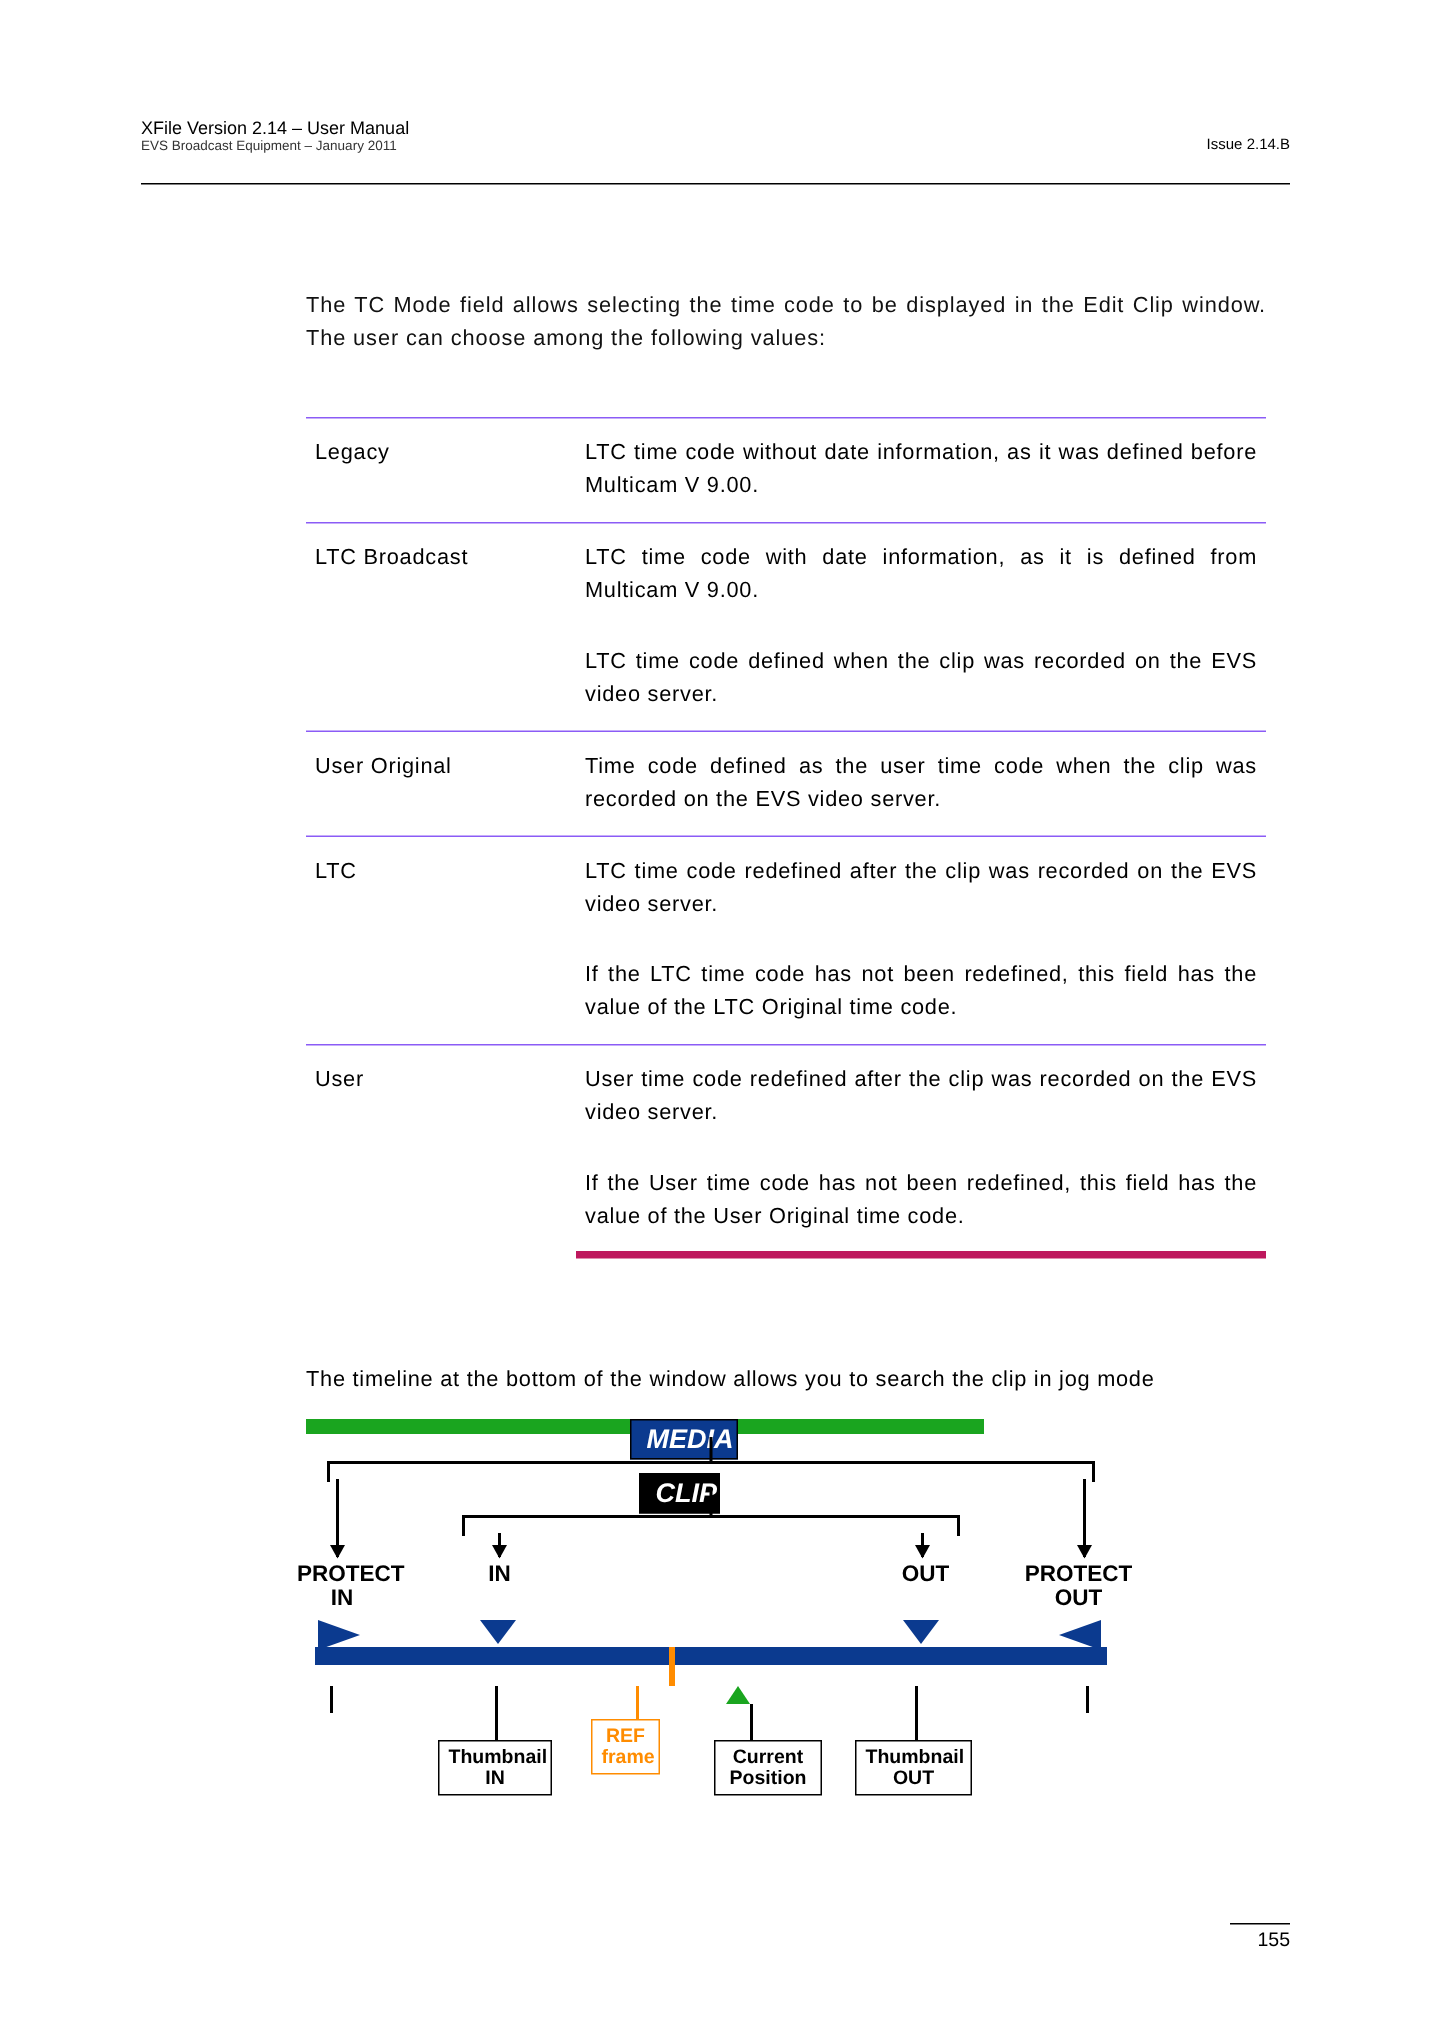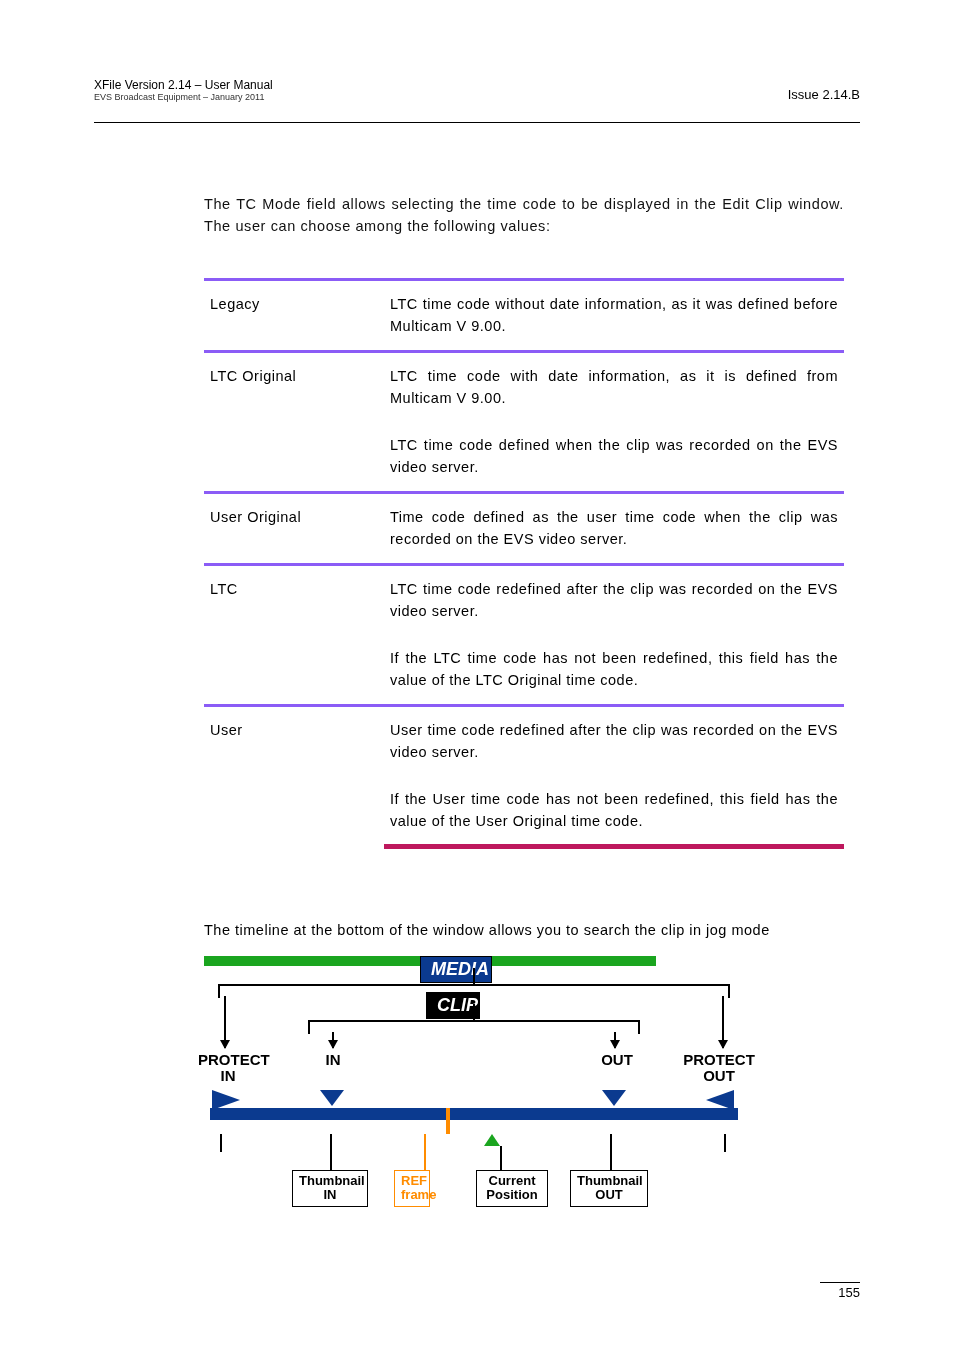--- a/index.html
+++ b/index.html
@@ -1,25 +1,25 @@
 <!DOCTYPE html>
 <html><head>
 <meta charset="utf-8">
 <style>
   * { box-sizing: border-box; margin: 0; padding: 0; }
   html, body { width: 954px; background: #fff; font-family: Arial, Helvetica, sans-serif; color: #000; }
   .page { width: 954px; min-height: 1350px; padding: 66px 94px 40px 94px; position: relative; }
   .header-line { border-bottom: 1px solid #000; padding-bottom: 20px; margin-bottom: 4px; display: flex; justify-content: space-between; align-items: flex-end; margin-top: 12px; }
   .hdr-left-1 { font-size: 12px; }
   .hdr-left-2 { font-size: 9px; color: #333; }
-  .hdr-right { font-size: 13px; }
+  .hdr-right { font-size: 10px; }
   .intro { margin: 70px 0 40px 110px; font-size: 14.5px; letter-spacing: 0.6px; line-height: 1.55; color: #111; max-width: 640px; text-align: justify; }
   .tc-table { margin-left: 110px; width: 640px; border-collapse: collapse; }
   .tc-table td { padding: 12px 6px; font-size: 14.5px; letter-spacing: 0.5px; line-height: 1.55; vertical-align: top; text-align: justify; }
-  .tc-table tr.rule td { border-top: 3px solid #8b5cf6; }
+  .tc-table tr.rule td { border-top: 1px solid #8b5cf6; }
   .tc-table tr.bottom td { border-bottom: 5px solid #be185d; }
   .lbl { width: 180px; white-space: nowrap; }
   .para2 { padding-top: 8px; }
   .timeline-text { margin: 70px 0 14px 110px; font-size: 14.5px; letter-spacing: 0.5px; line-height: 1.55; max-width: 640px; }
   .dia-wrap { margin-left: 110px; }
   .footer { position: absolute; right: 94px; bottom: 50px; font-size: 13px; border-top: 1px solid #000; padding-top: 2px; width: 40px; text-align: right; }
   
   .diagram { width: 540px; height: 260px; position: relative; font-family: Arial, sans-serif; }
   .badge { position: absolute; color: #fff; font-weight: bold; font-style: italic; font-size: 18px; padding: 2px 10px; border: 1px solid #000; }
   .badge-media { background: #0b3a8f; left: 216px; top: 0; width: 72px; text-align:center;}
@@ -53,21 +53,21 @@
   .bar { position:absolute; left: 6px; width: 528px; height: 12px; }
   .bar-blue { top: 152px; background:#0b3a8f; }
   .bar-green{ top: 166px; background:#1aa51f; left: 44px; width: 452px; height:10px;}
   .bar-ref  { position:absolute; top:152px; left: 242px; width:4px; height:26px; background:#ff8c00;}
   .tri-cur  { left: 280px; top: 178px; }
   .tick { position:absolute; top: 178px; width:2px; height: 18px; background:#000; }
   .tk1 { left: 16px; } .tk2 { left: 126px; } .tk4 { left: 406px; } .tk5 { left: 520px; }
   .conn { position:absolute; width:2px; background:#000; }
   .box { position:absolute; border:1px solid #000; font-size:13px; font-weight:bold; text-align:center; padding:3px 6px; background:#fff; line-height:1.1;}
   .bx-tin  { left: 88px;  top: 214px; width:76px; }
-  .bx-ref  { left: 190px; top: 214px; width:36px; color:#ff8c00; border-color:#ff8c00;}
+  .bx-ref  { left: 190px; top: 200px; width:46px; color:#ff8c00; border-color:#ff8c00;}
   .bx-cur  { left: 272px; top: 214px; width:72px; }
   .bx-tout { left: 366px; top: 214px; width:78px; }
   .cn-tin  { left: 126px; top:196px; height:18px;}
   .cn-ref  { left: 220px; top:178px; height:36px;}
   .cn-cur  { left: 296px; top:190px; height:24px;}
   .cn-tout { left: 406px; top:196px; height:18px;}
 </style>
 </head>
 <body>
 
@@ -82,21 +82,21 @@
 
   <p class="intro">The TC Mode field allows selecting the time code to be displayed in the Edit Clip window. The user can choose among the following values:</p>
 
   <table class="tc-table">
     <tbody>
         <tr class="rule">
       <td class="lbl">Legacy</td>
       <td>LTC time code without date information, as it was defined before Multicam V 9.00.</td>
     </tr>
     <tr class="rule">
-      <td class="lbl" rowspan="2">LTC Original</td>
+      <td class="lbl" rowspan="2">LTC Broadcast</td>
       <td>LTC time code with date information, as it is defined from Multicam V 9.00.</td>
     </tr>
     <tr>
       <td class="para2">LTC time code defined when the clip was recorded on the EVS video server.</td>
     </tr>
     <tr class="rule">
       <td class="lbl">User Original</td>
       <td>Time code defined as the user time code when the clip was recorded on the EVS video server.</td>
     </tr>
     <tr class="rule">

